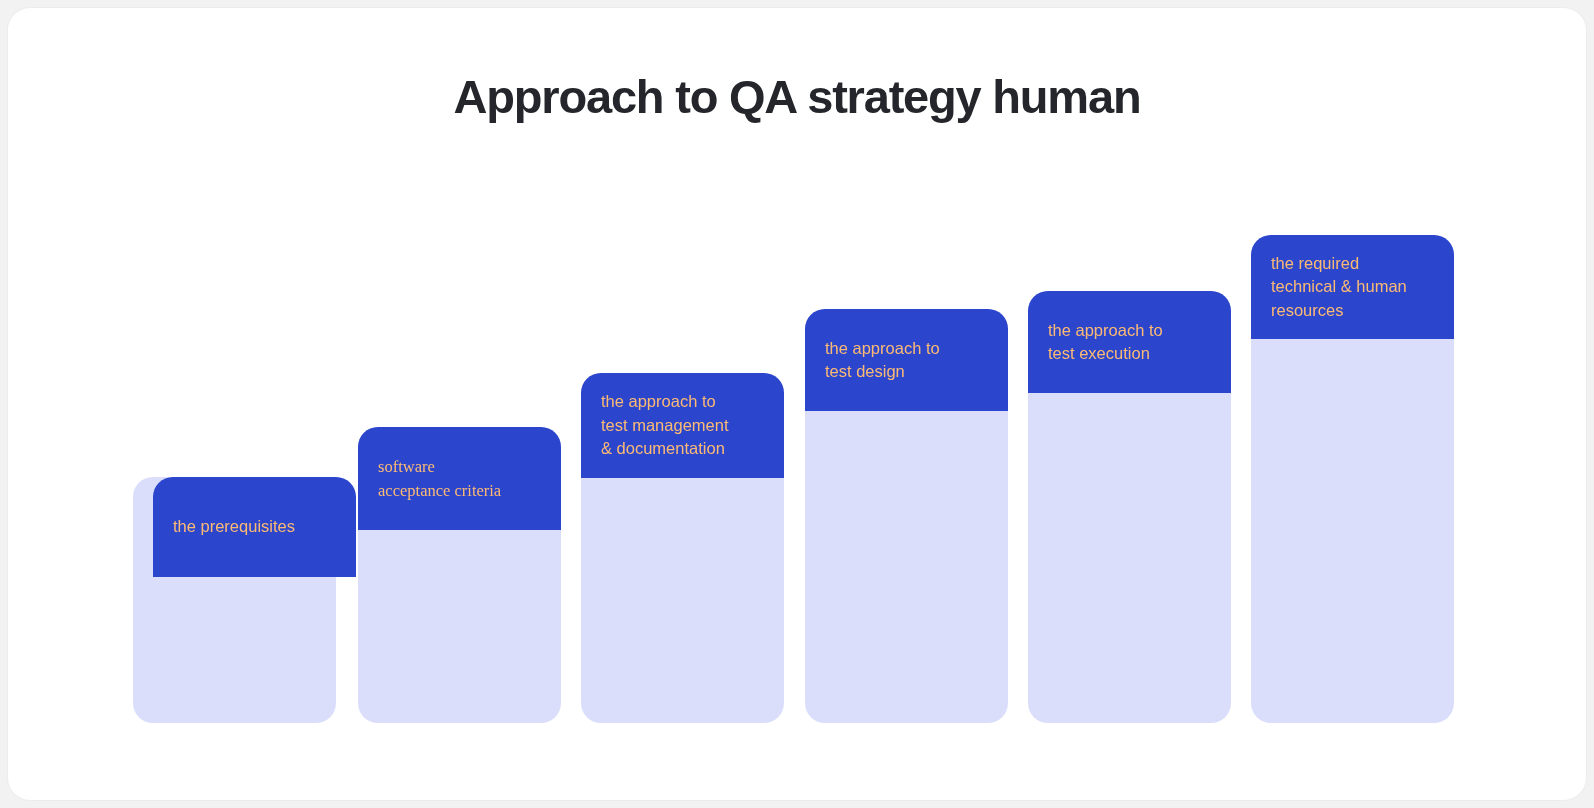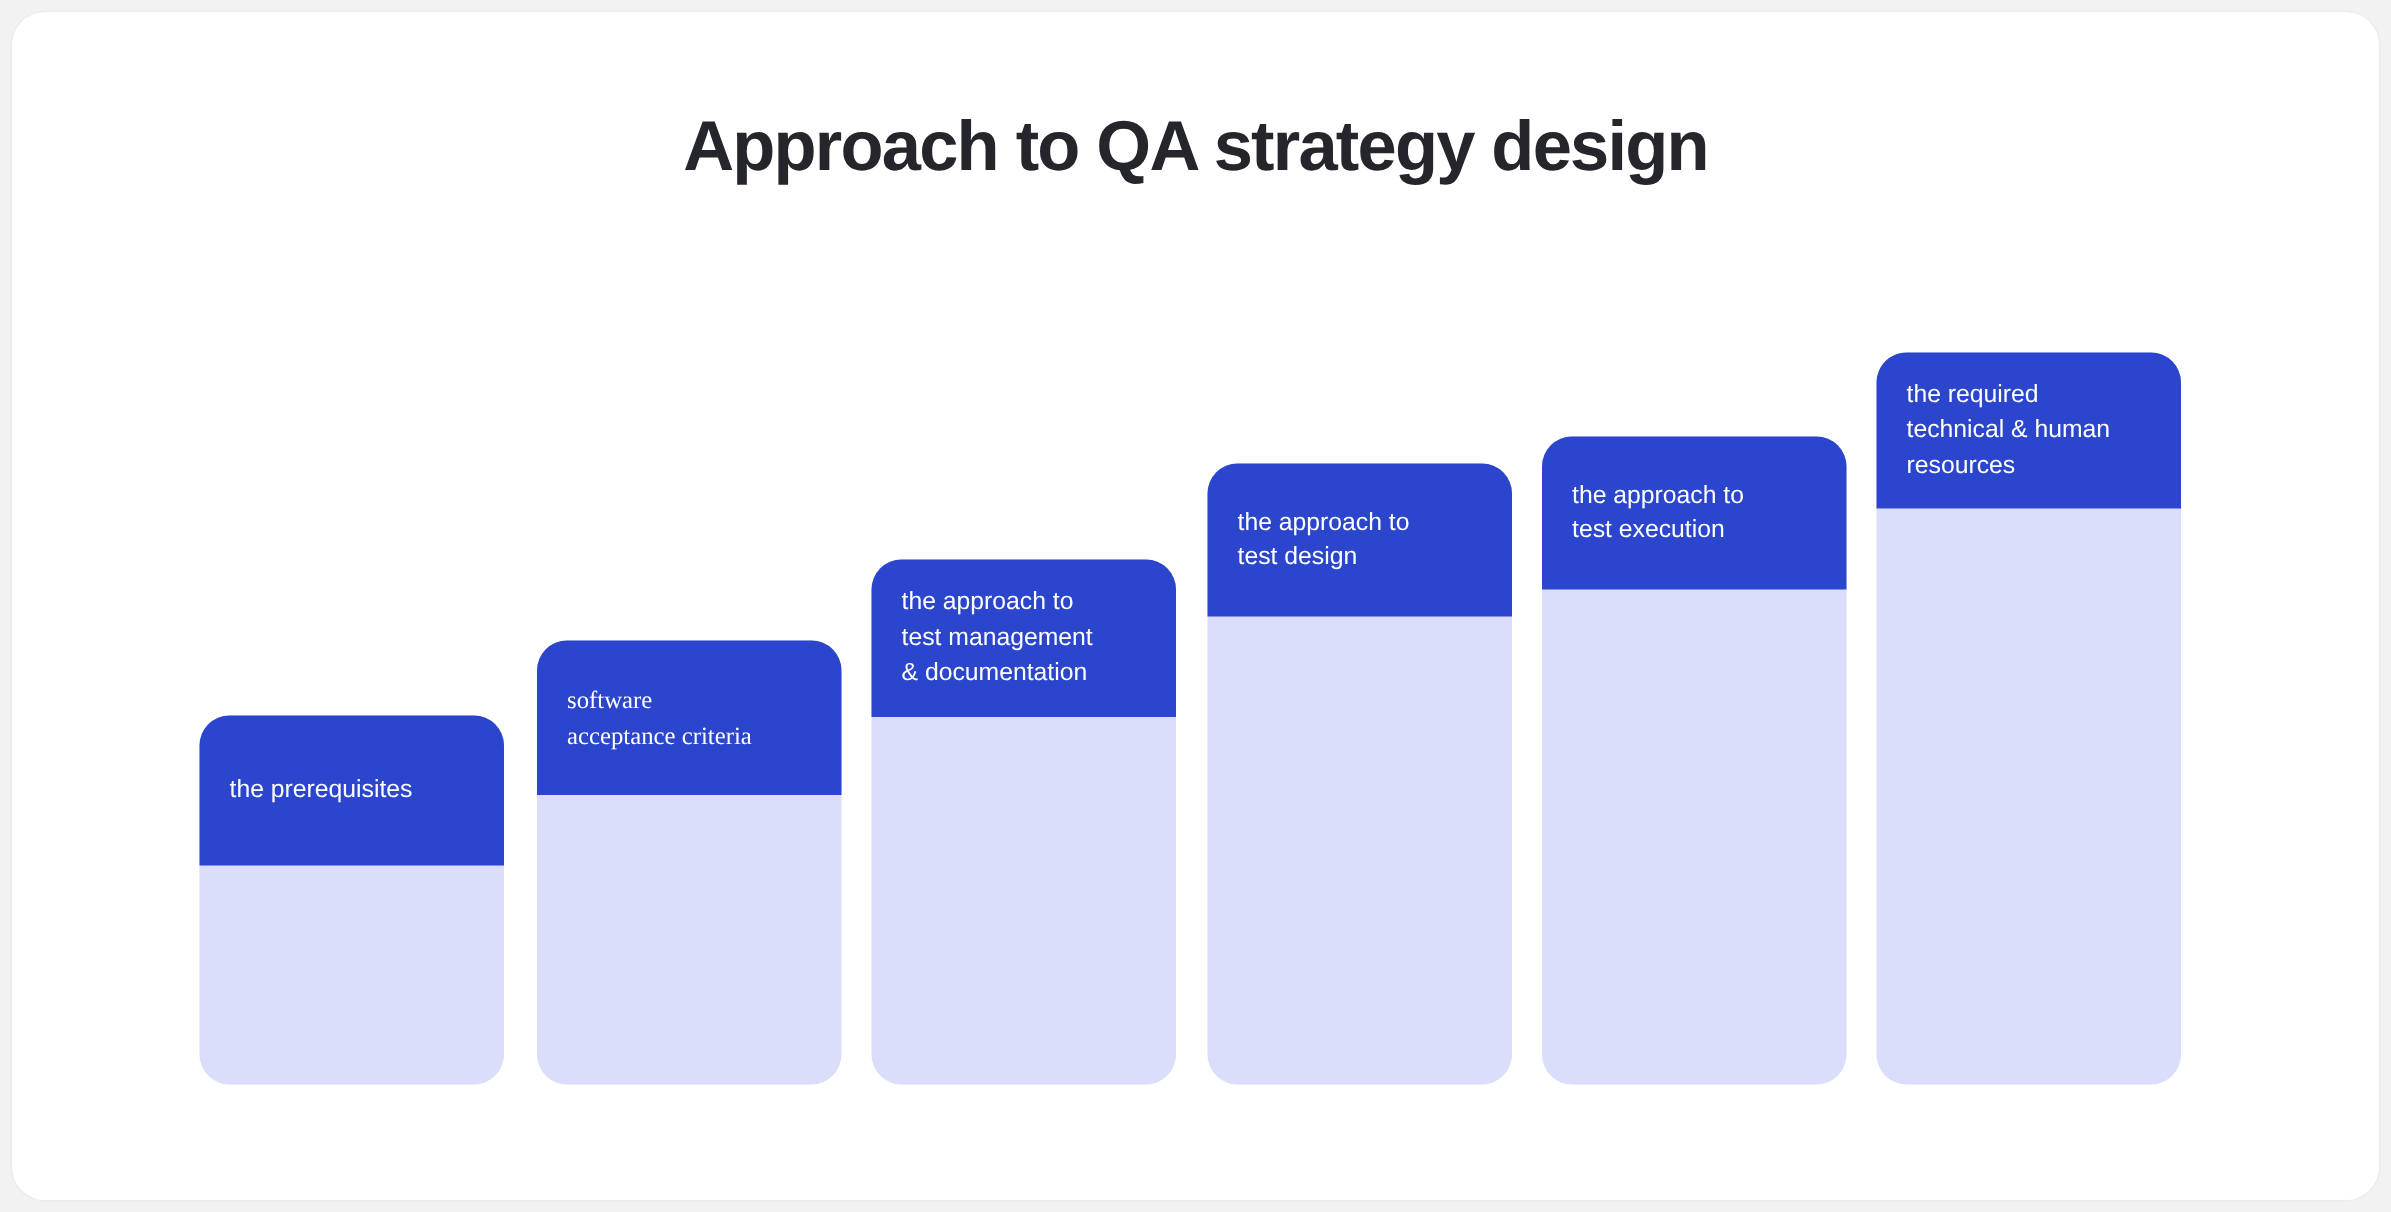--- a/index.html
+++ b/index.html
@@ -77,36 +77,36 @@
   }
 
   .step-card {
     position: absolute;
     left: 0;
     top: 0;
     width: 203px;
     box-sizing: border-box;
     background: #2b46cc;
     border-radius: 20px 20px 0 0;
-    color: #ffffff;
+    color: #fdba74;
     font-size: 16.5px;
     line-height: 23.5px;
     padding: 0 20px;
     display: flex;
     align-items: center;
   }
 
   .step-card-text {
     white-space: pre-line;
   }
 
   
   #step-0 { left: 125px; }
   #step-0 .step-bar    { height: 246px; }
-  #step-0 .step-card   { height: 100px; }
+  #step-0 .step-card   { height: 100px; margin-left: 20px; }
   #step-0 .step-heading{ top: -63px; }
 
   #step-1 { left: 350px; }
   #step-1 .step-bar    { height: 296px; font-family: Liberation Serif, serif; }
   #step-1 .step-card   { height: 103px; }
   #step-1 .step-heading{ top: -63px; }
 
   #step-2 { left: 573px; }
   #step-2 .step-bar    { height: 350px; }
   #step-2 .step-card   { height: 105px; }
@@ -125,21 +125,21 @@
   #step-5 { left: 1243px; }
   #step-5 .step-bar    { height: 488px; }
   #step-5 .step-card   { height: 104px; }
   #step-5 .step-heading{ top: -65px; }
 </style>
 </head>
 <body>
 
 <div id="page">
 
-  <div id="chart-title">Approach to QA strategy design</div>
+  <div id="chart-title">Approach to QA strategy human</div>
 
   <div id="steps">
 
     <div class="step" id="step-0">
       <div class="step-heading">Analyze</div>
       <div class="step-bar">
         <div class="step-card">
           <span class="step-card-text">the prerequisites</span>
         </div>
       </div>

